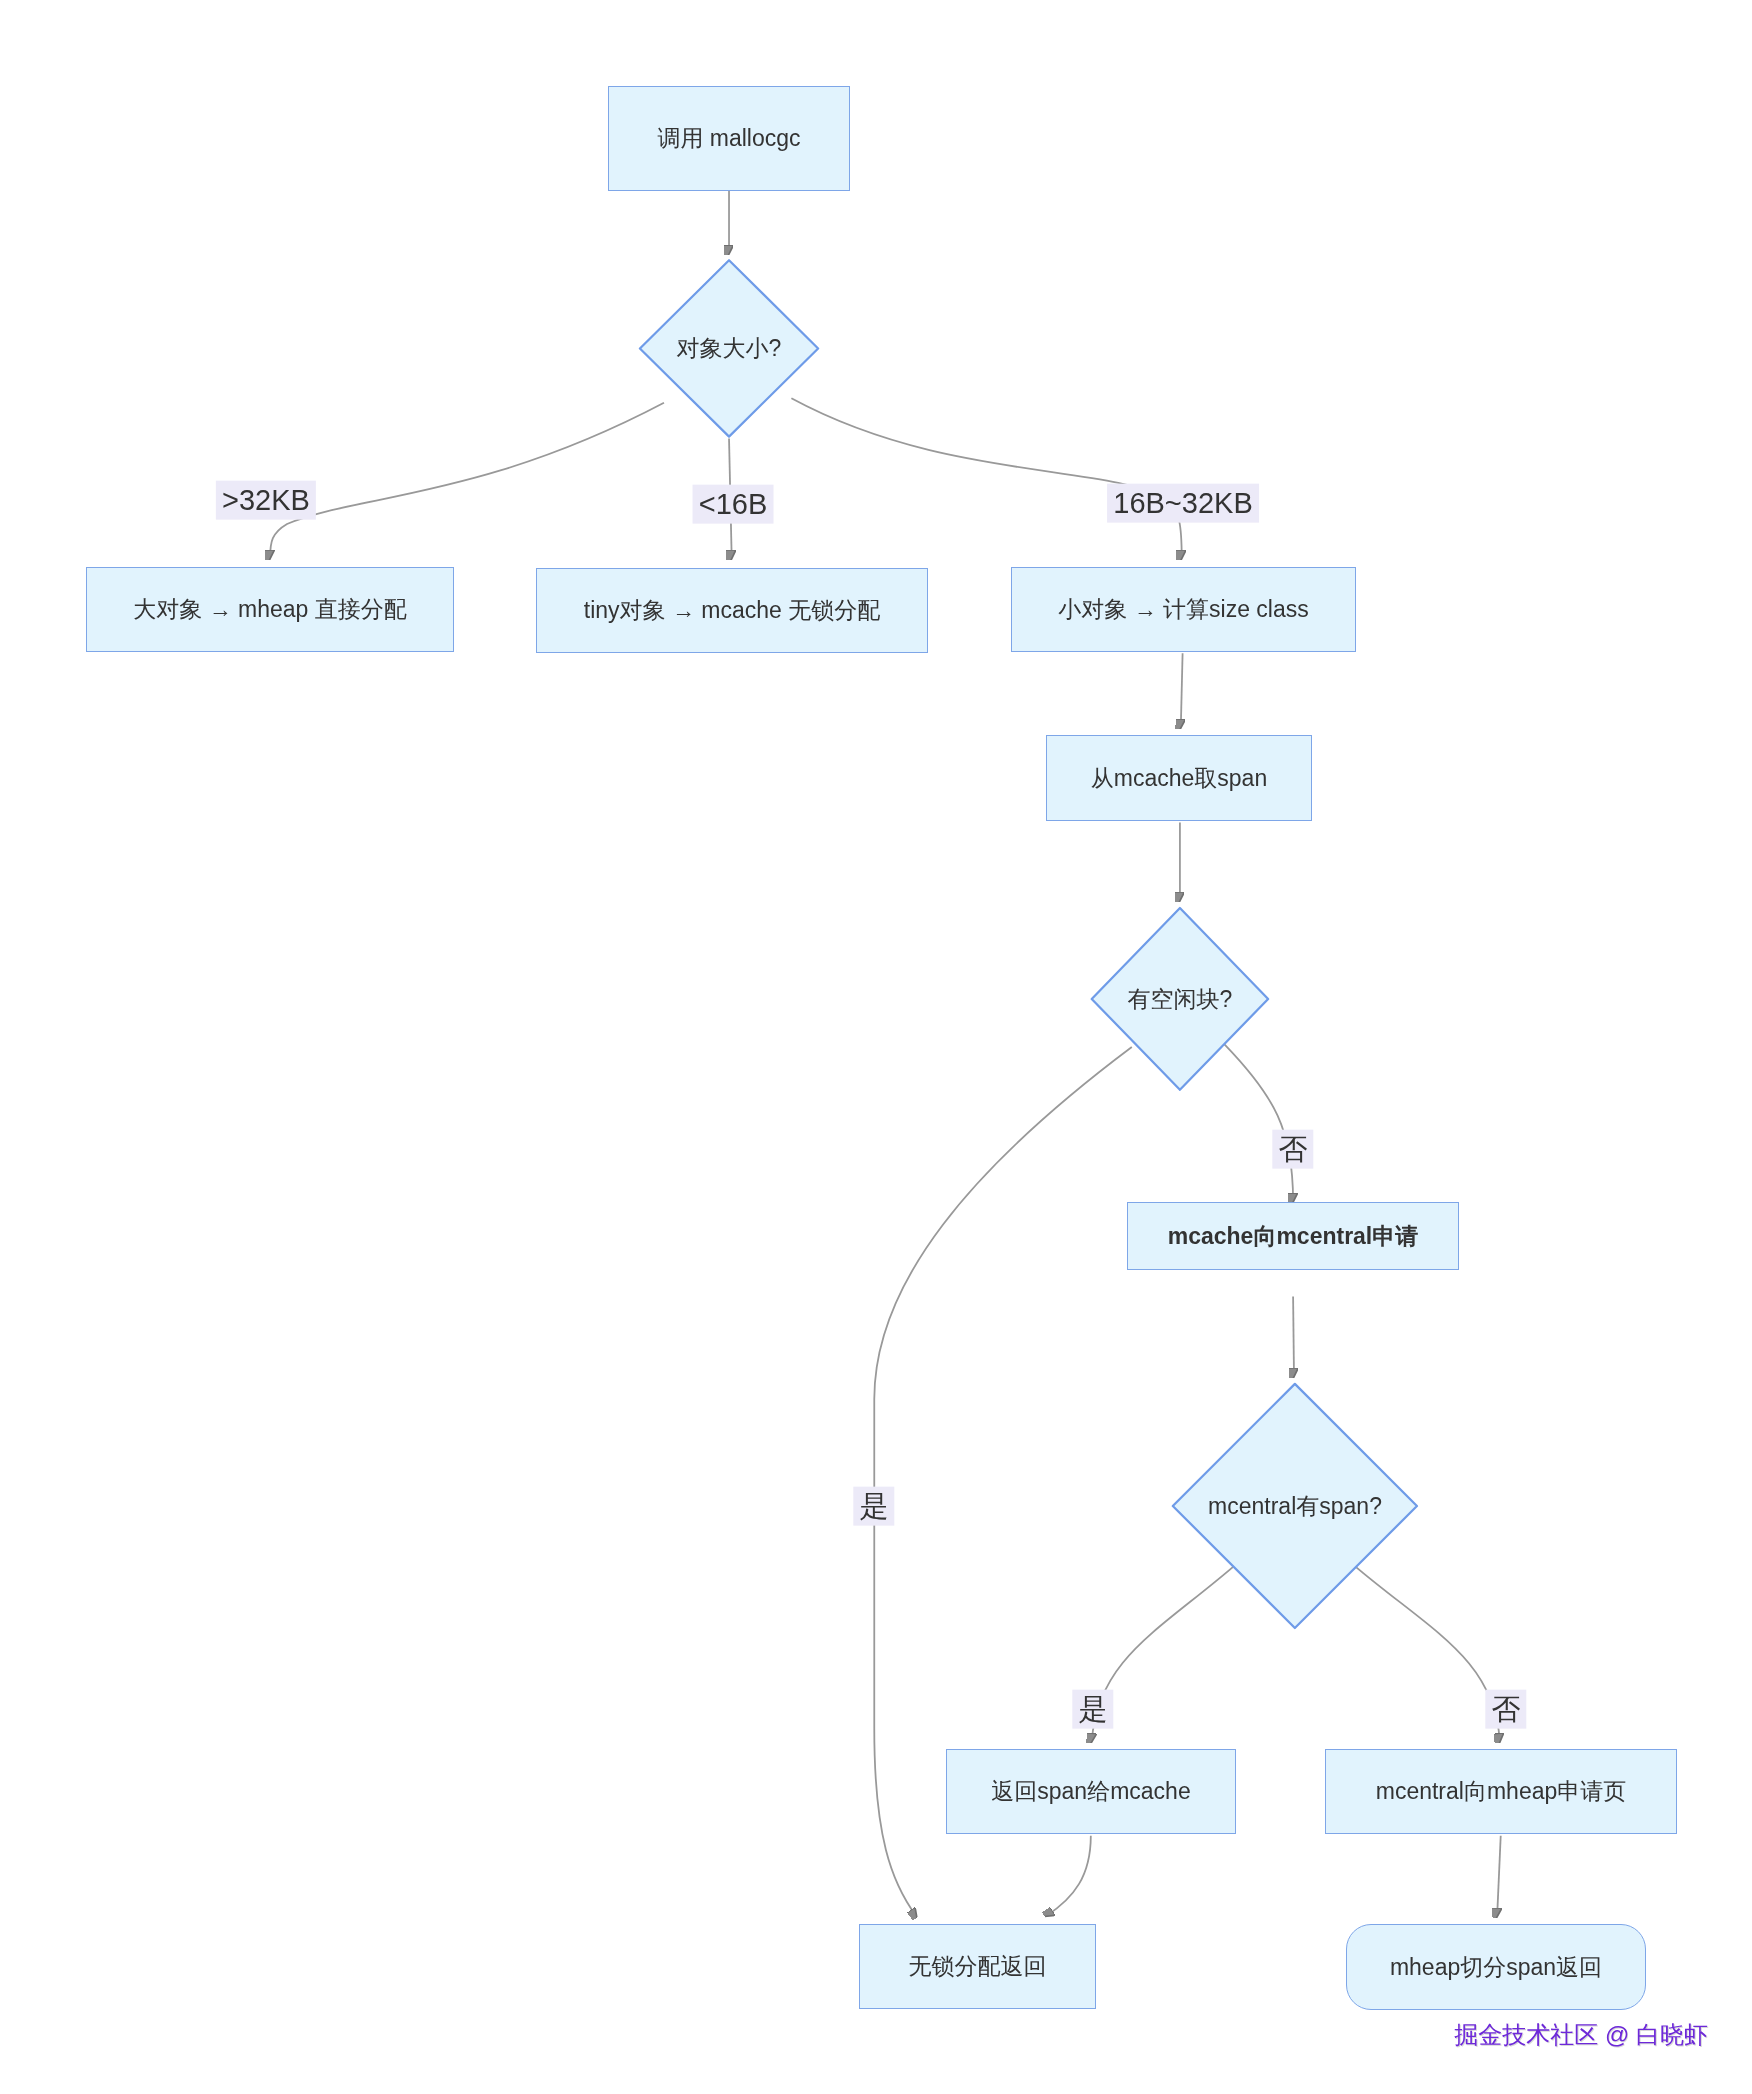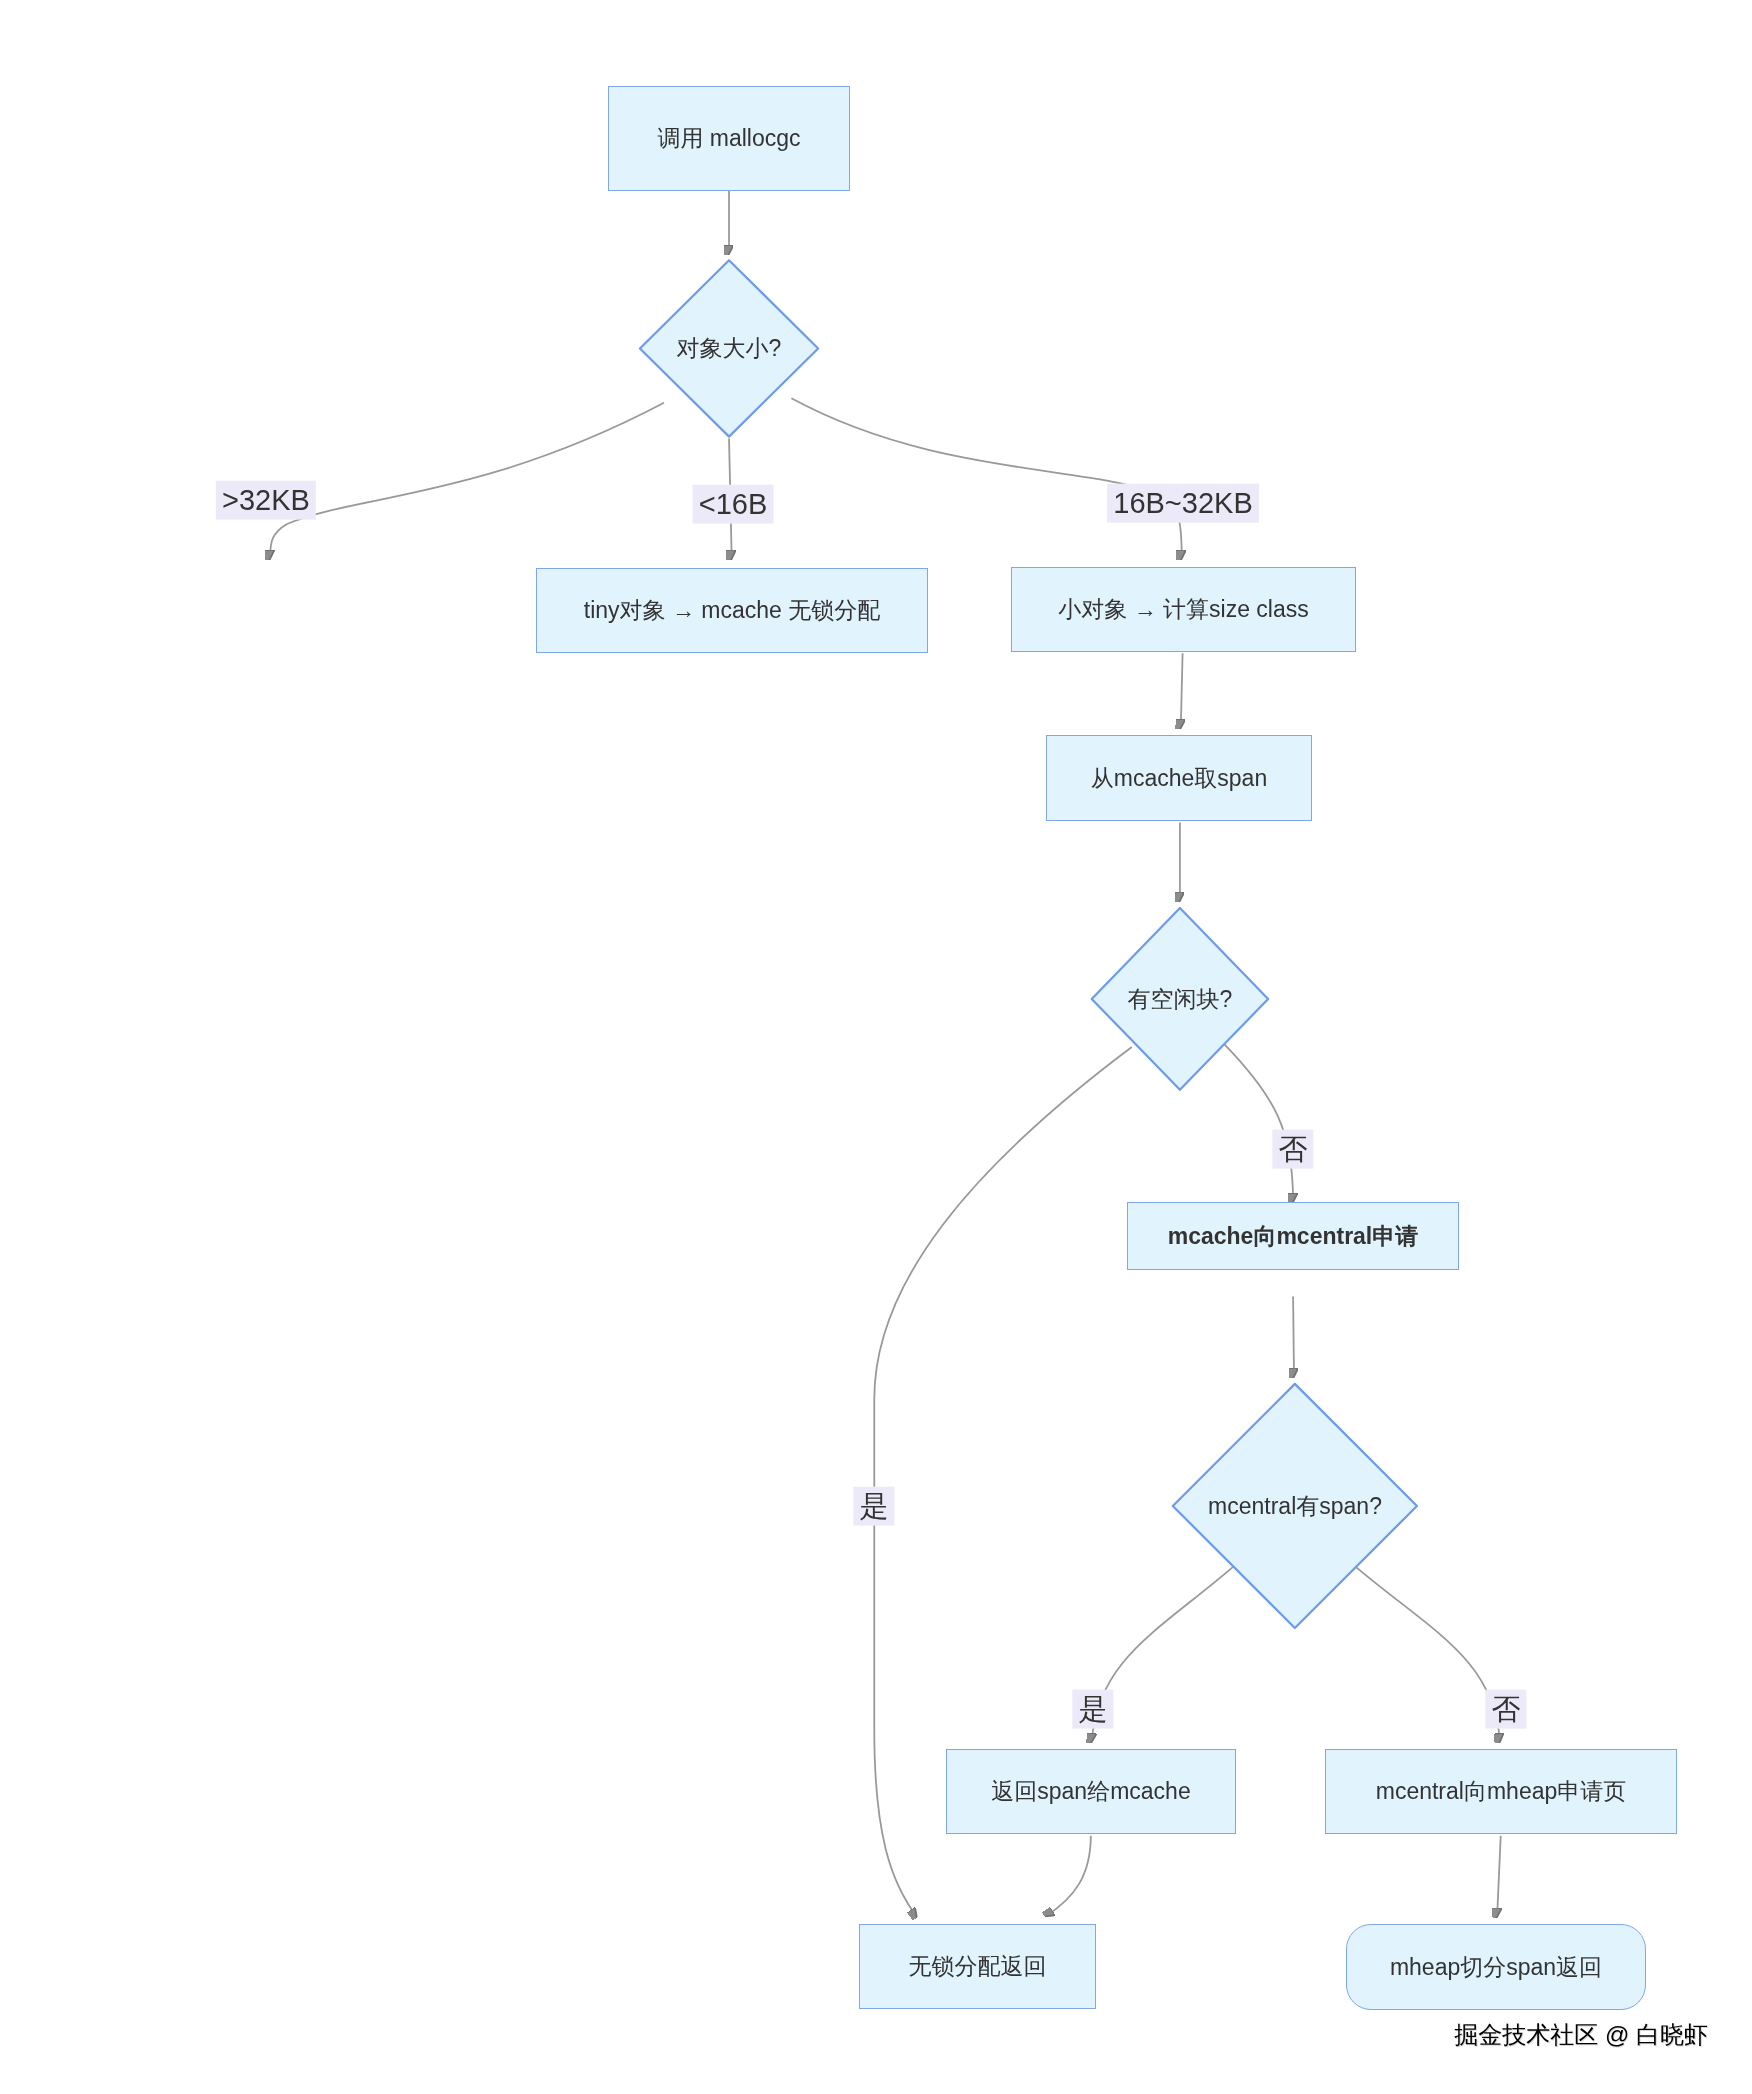--- a/index.html
+++ b/index.html
@@ -44,21 +44,21 @@
     font-size: 29px;
     line-height: 1.15;
     padding: 2.7px 6.2px;
     white-space: nowrap;
   }
   .watermark {
     position: absolute;
     right: 45px;
     top: 2019px;
     font-size: 24px;
-    color: #000000;
+    color: #6d28d9;
     text-shadow: 0.9px 0.9px 0 #d8d8d8;
     white-space: nowrap;
   }
   
   #n-call      { left: 608px;  top: 86px;   width: 242px; height: 105px; }
   #n-big       { left: 86px;   top: 567px;  width: 368px; height: 85px; }
   #n-tiny      { left: 536px;  top: 568px;  width: 392px; height: 85px; }
   #n-small     { left: 1011px; top: 567px;  width: 345px; height: 85px; }
   #n-getspan   { left: 1046px; top: 735px;  width: 266px; height: 86px; }
   #n-askcentral{ left: 1127px; top: 1202px; width: 332px; height: 68px; font-weight: bold; }
@@ -108,20 +108,21 @@
     </g>
 
     <g fill="#e1f3fd" stroke="#6e9be8" stroke-width="2.5" stroke-linejoin="round">
       <polygon points="818,292 918,391 818,490 718,391"></polygon>
       <polygon points="1324,1019 1423,1121 1324,1223 1225,1121"></polygon>
       <polygon points="1453,1553 1590,1690 1453,1827 1316,1690"></polygon>
     </g>
   </svg>
 
   <div class="node" id="n-call">调用 mallocgc</div>
+  <div class="node" id="n-big">大对象 → mheap 直接分配</div>
   <div class="node" id="n-tiny">tiny对象 → mcache 无锁分配</div>
   <div class="node" id="n-small">小对象 → 计算size class</div>
   <div class="node" id="n-getspan">从mcache取span</div>
   <div class="node" id="n-askcentral">mcache向mcentral申请</div>
   <div class="node" id="n-askheap">mcentral向mheap申请页</div>
   <div class="node" id="n-retspan">返回span给mcache</div>
   <div class="node" id="n-lockfree">无锁分配返回</div>
   <div class="node" id="n-split">mheap切分span返回</div>
 
   <div class="diamond-label" id="dl-size">对象大小?</div>

